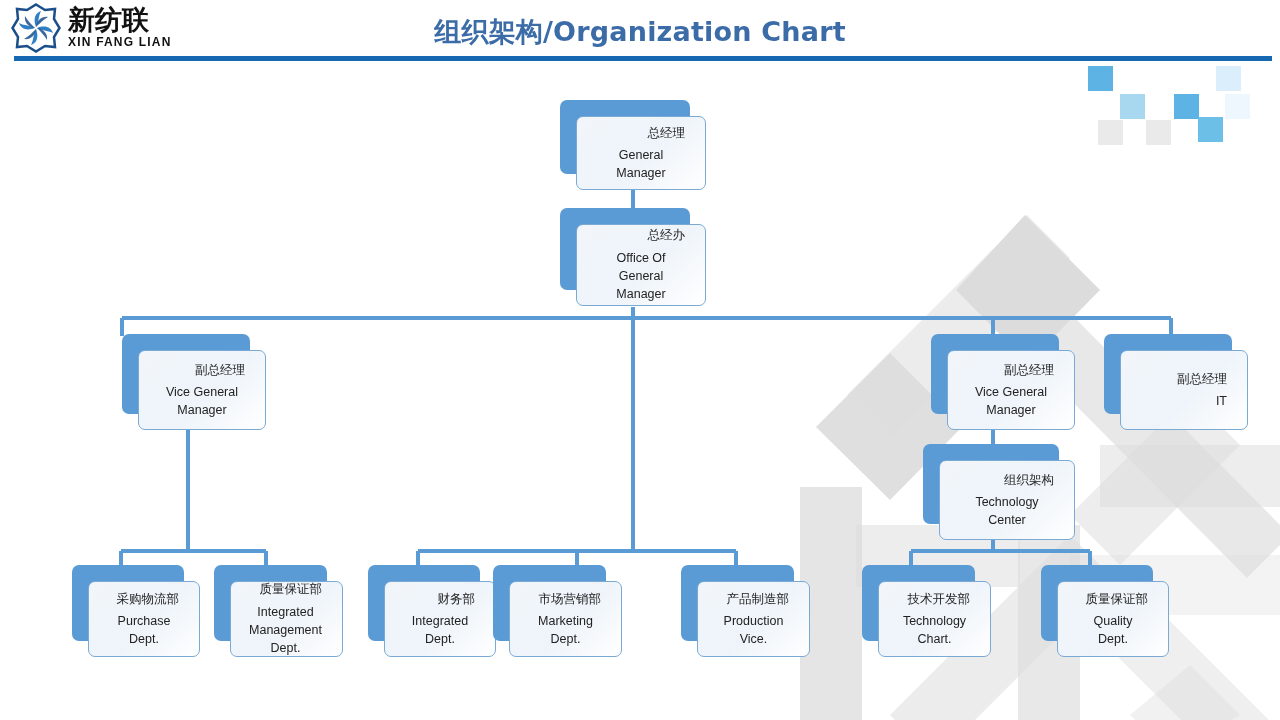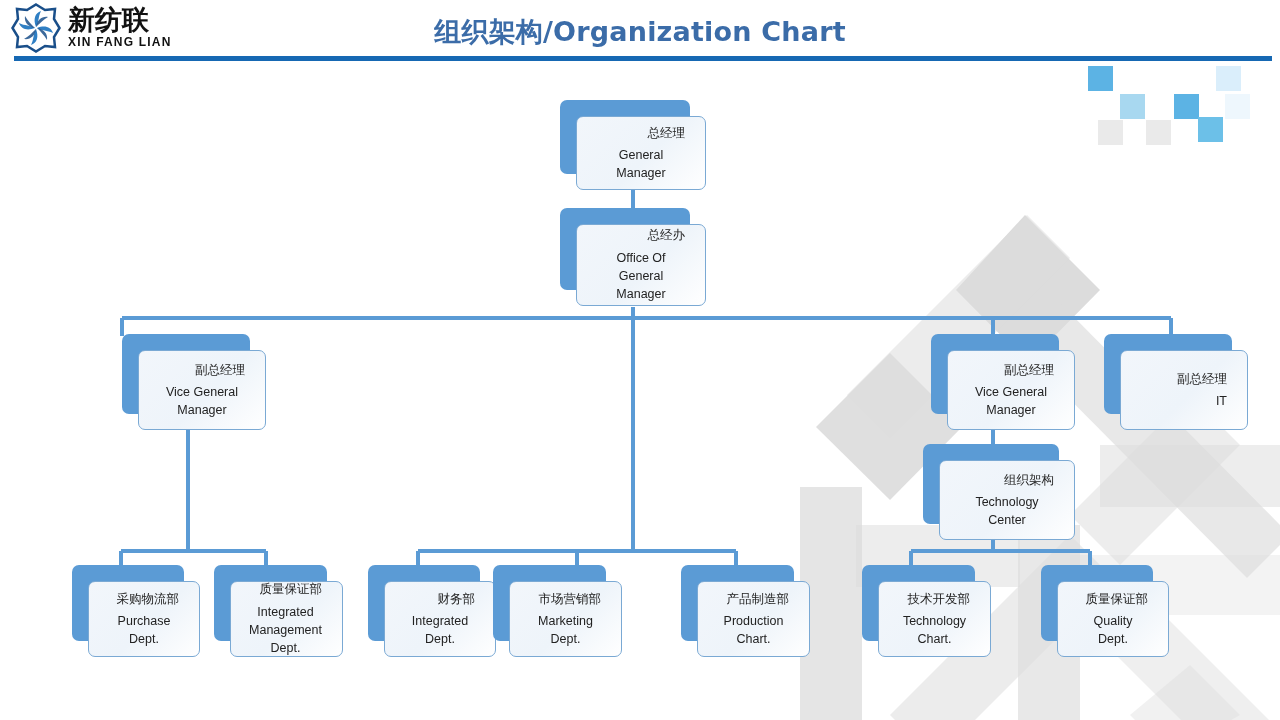--- a/index.html
+++ b/index.html
@@ -328,21 +328,21 @@
         <div class="shadow-plate"></div>
         <div class="card">
           <div class="label-cn">市场营销部</div>
           <div class="label-en">Marketing Dept.</div>
         </div>
       </div>
       <div class="node off-ul" style="left: 681px; top: 565px; width: 113px; height: 76px;">
         <div class="shadow-plate"></div>
         <div class="card">
           <div class="label-cn">产品制造部</div>
-          <div class="label-en">Production Chart.</div>
+          <div class="label-en">Production Vice.</div>
         </div>
       </div>
       <div class="node off-ul" style="left: 862px; top: 565px; width: 113px; height: 76px;">
         <div class="shadow-plate"></div>
         <div class="card">
           <div class="label-cn">技术开发部</div>
           <div class="label-en">Technology Chart.</div>
         </div>
       </div>
       <div class="node off-ul" style="left: 1041px; top: 565px; width: 112px; height: 76px;">

